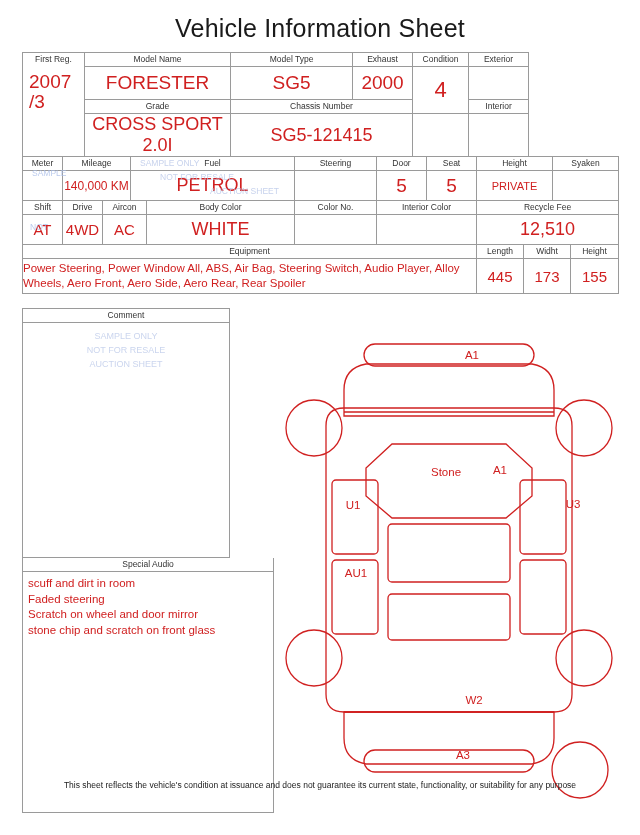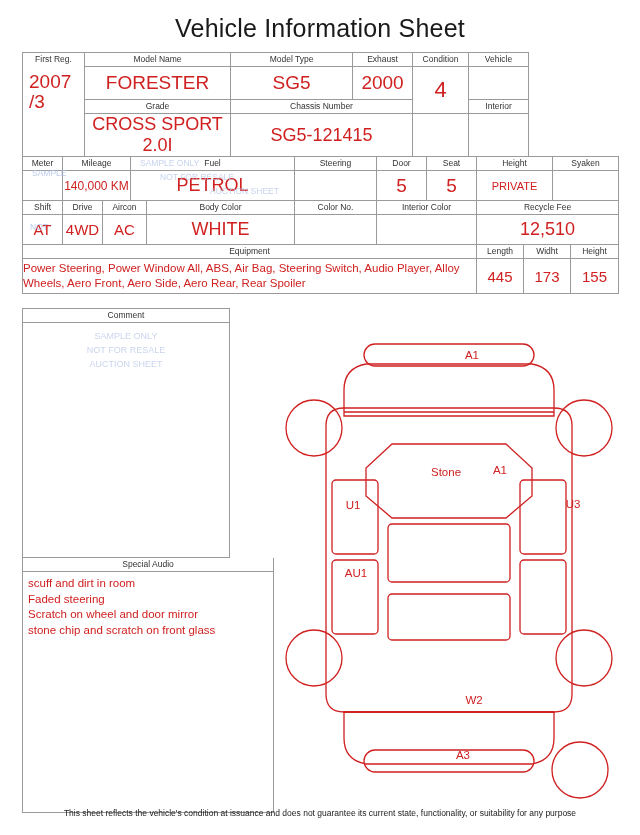--- a/index.html
+++ b/index.html
@@ -64,21 +64,21 @@
   .specialbox{
     position:absolute;left:0;top:250px;width:252px;height:255px;
     border:1px solid #9a9a9a;border-top:none;box-sizing:border-box;
   }
   .speclines{
     font-size:11.5px;color:#d02020;padding:4px 5px;line-height:15.5px;
   }
   .diagram{position:absolute;left:258px;top:0;width:338px;height:505px;}
   .diagram svg{display:block;}
   .footer{
-    position:absolute;left:22px;top:808px;width:596px;
+    position:absolute;left:22px;top:780px;width:596px;
     font-size:8.5px;color:#222;text-align:center;
   }
   
   .wm-small{
     position:absolute;color:#b9c7e8;font-size:8.5px;opacity:.8;
     pointer-events:none;white-space:nowrap;
   }
   .dlabel{font-size:11.5px;fill:#d02020;font-family:"Liberation Sans",sans-serif;}
 </style>
 </head>
@@ -108,21 +108,21 @@
           <tr>
         <td rowspan="4" class="cell" style="vertical-align:top;">
           <div class="lbl">First Reg.</div>
           <div class="firstreg" style="margin-top:6px;">2007</div>
           <div class="firstreg">/3</div>
         </td>
         <td colspan="3" class="lbl">Model Name</td>
         <td colspan="2" class="lbl">Model Type</td>
         <td class="lbl">Exhaust</td>
         <td class="lbl">Condition</td>
-        <td class="lbl">Vehicle</td>
+        <td class="lbl">Exterior</td>
         <td colspan="2" class="lbl" style="border:none;background:#fff"></td>
       </tr>
 
       <tr>
         <td colspan="3" class="big" style="height:32px">FORESTER</td>
         <td colspan="2" class="big">SG5</td>
         <td class="big">2000</td>
         <td rowspan="2" class="big" style="font-size:22px">4</td>
         <td class="small12"></td>
         <td colspan="2" style="border:none;background:#fff"></td>

